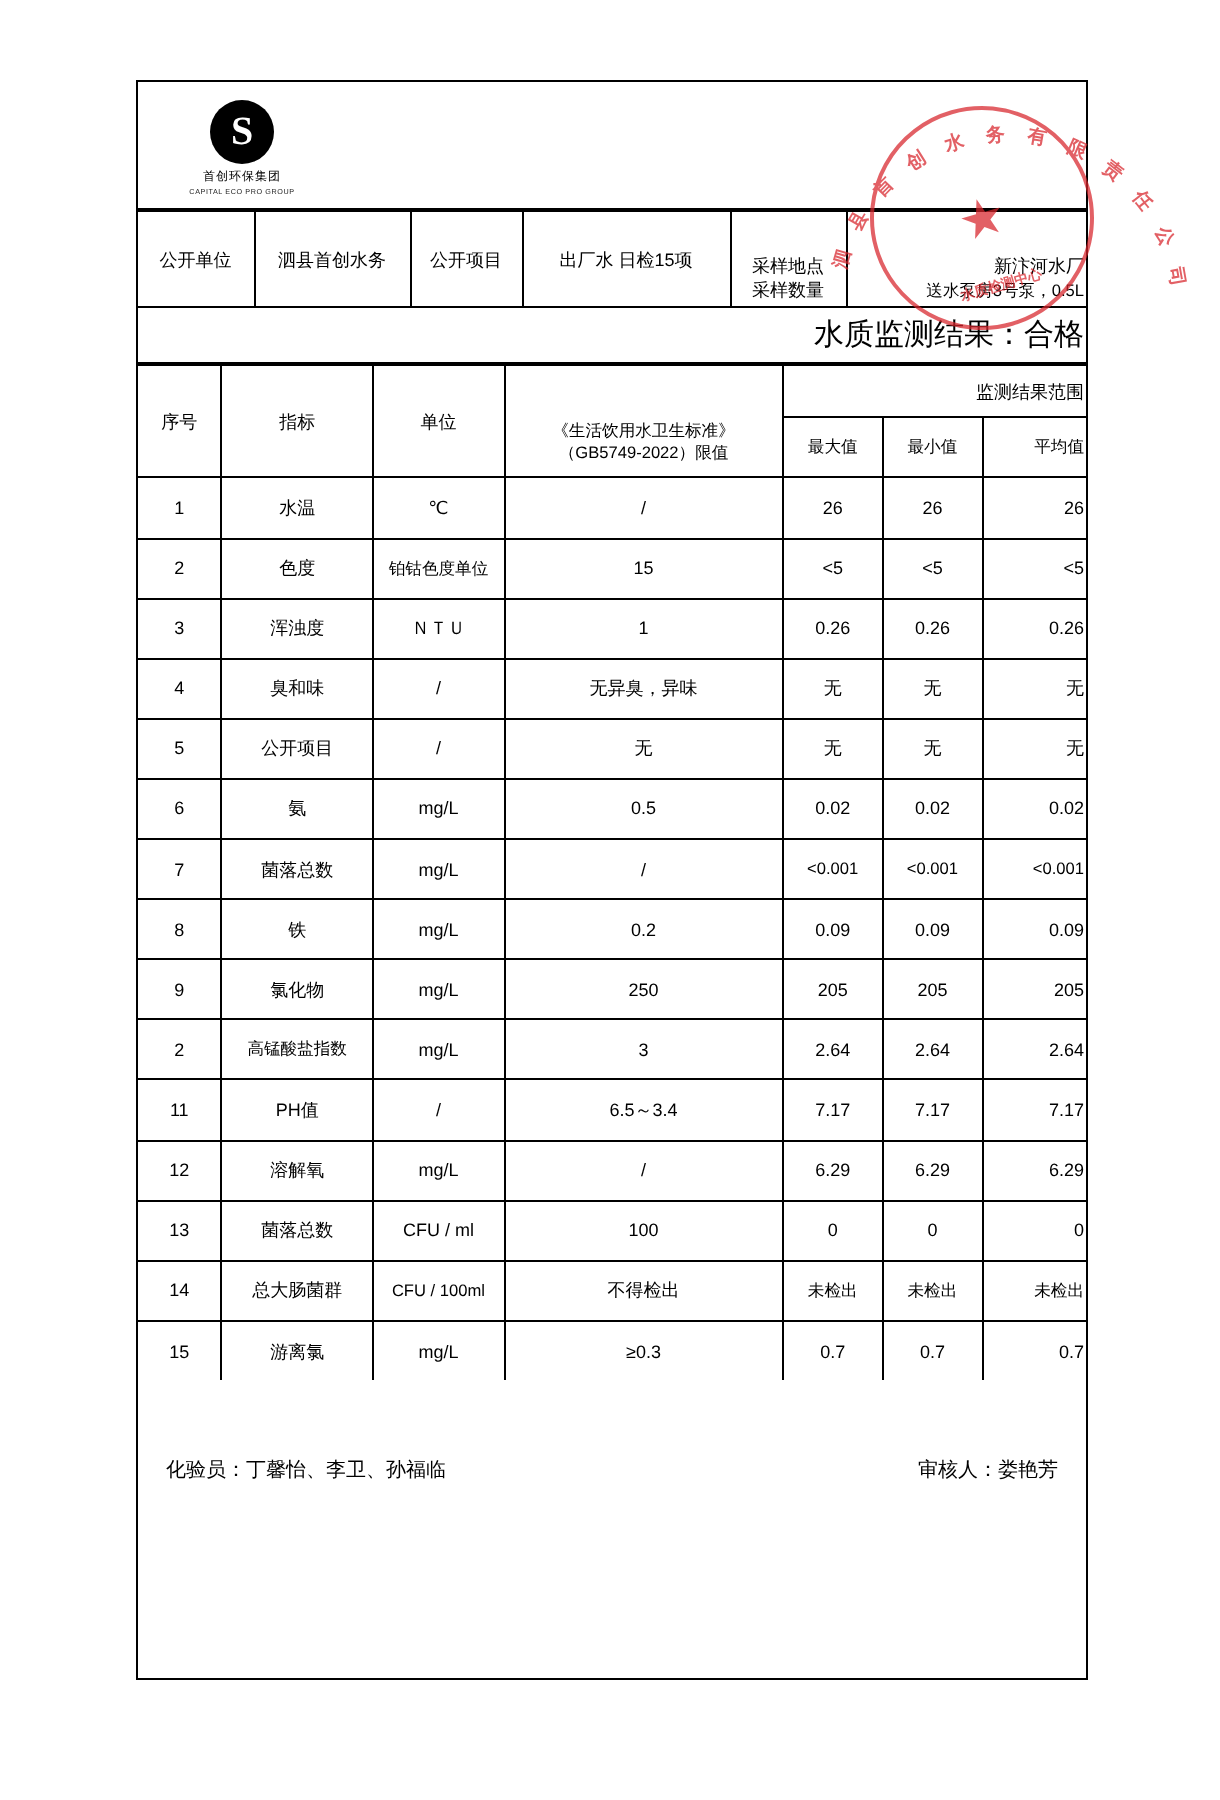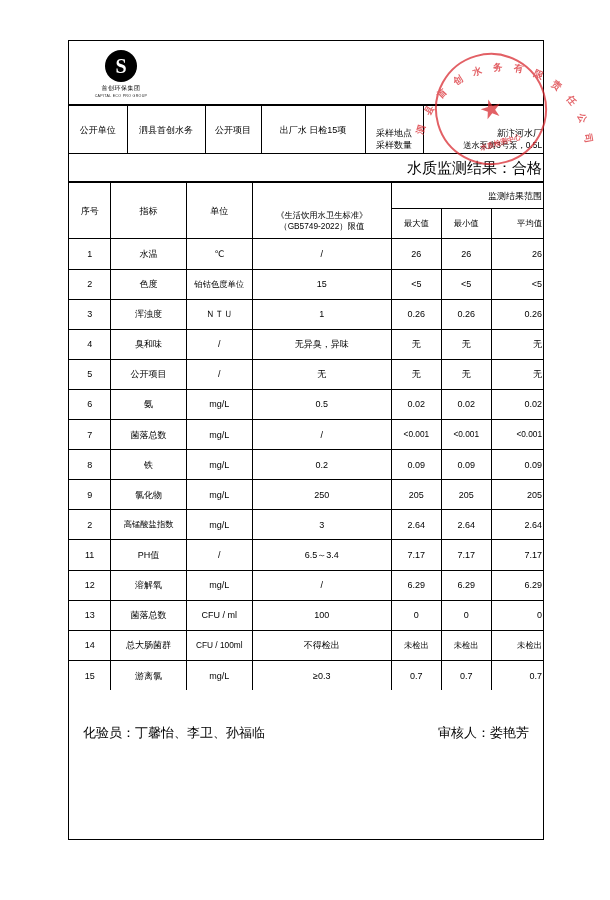--- a/index.html
+++ b/index.html
@@ -113,21 +113,21 @@
     font-size:15px;
   }
   .sub2 { font-size:8.3px;margin-top:16px; }
   .data td { height:30.1px; }
   .small { font-size:8.3px; }
   .footer {
     height:62px;
     display:flex;
     align-items:flex-end;
     padding:0 14px 10px 14px;
-    font-size:13px;
+    font-size:10px;
   }
   .footer .left { flex:1; }
   .footer .right { text-align:left; }
   .two-line { line-height:1.3;margin-top:20px; }
 </style>
 </head>
 <body>
 
 <div class="page">
 

